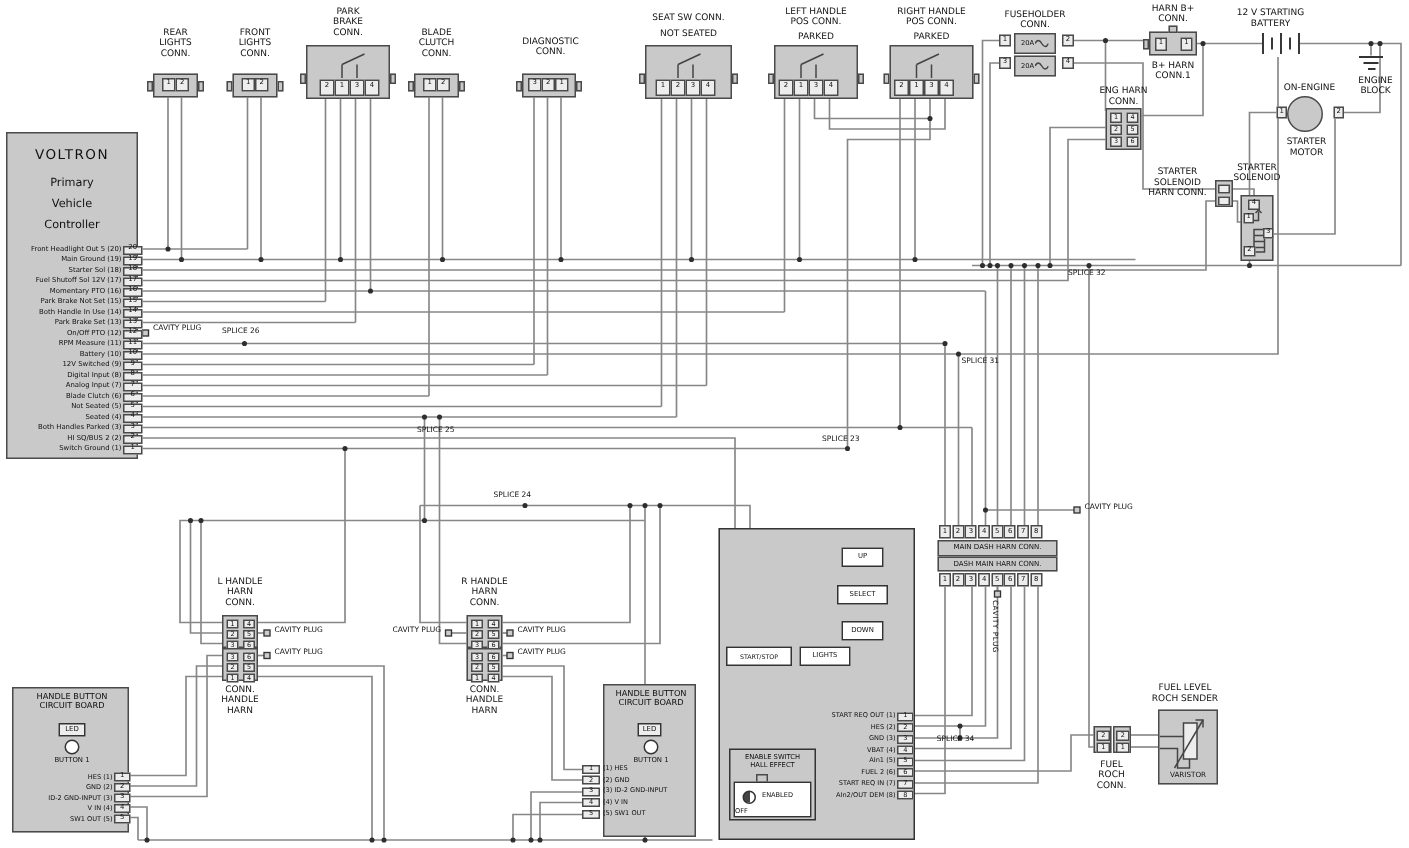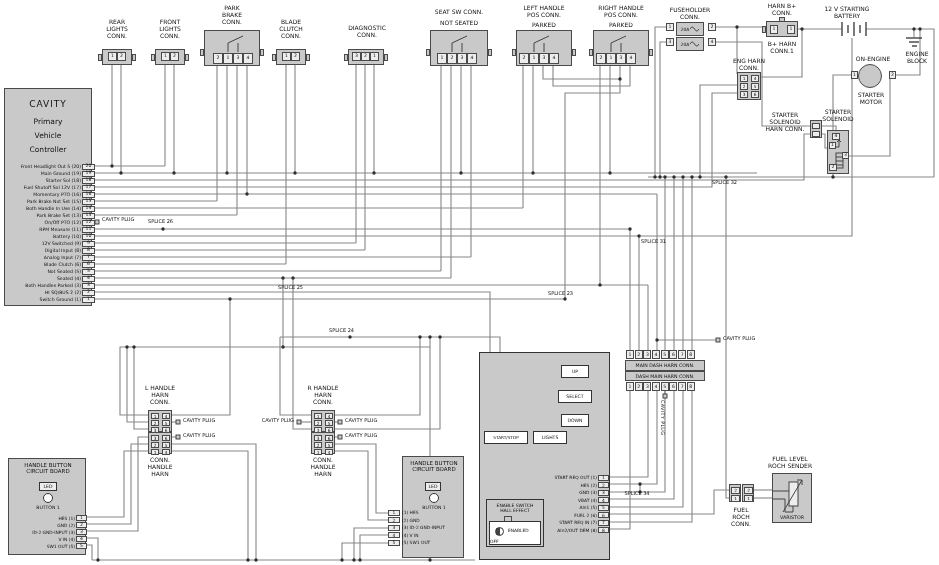--- a/index.html
+++ b/index.html
@@ -223,21 +223,21 @@
         <rect x="176" y="435" width="4" height="4"></rect>
       <rect x="297" y="420" width="4" height="4"></rect>
       <rect x="338" y="420" width="4" height="4"></rect>
         <rect x="338" y="435" width="4" height="4"></rect>
       <rect x="716" y="338" width="4" height="4"></rect>
         <rect x="663" y="394" width="4" height="4"></rect>
     </g>
   </svg>
 
   <div class="box" style="left:4px;top:88px;width:88px;height:218px;">
-    <div class="lbl" style="left:0;top:10px;width:86px;font-size:9px;letter-spacing:1px;">CAVITY</div>
+    <div class="lbl" style="left:0;top:10px;width:86px;font-size:9px;letter-spacing:1px;">VOLTRON</div>
     <div class="lbl" style="left:0;top:26px;width:86px;font-size:7.5px;line-height:1.85;">Primary
 Vehicle
 Controller</div>
     <div style="position:absolute;left:2px;top:74px;width:88px;">
       <div class="vrow">
           <span class="vlbl">Front Headlight Out 5 (20)</span>
           <span class="vnum">20</span>
         </div>
         <div class="vrow">
           <span class="vlbl">Main Ground (19)</span>

